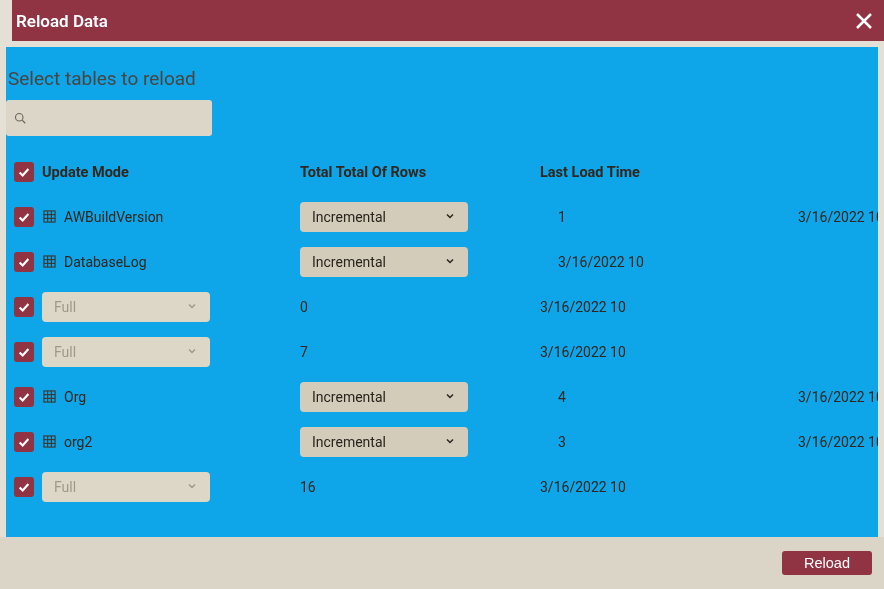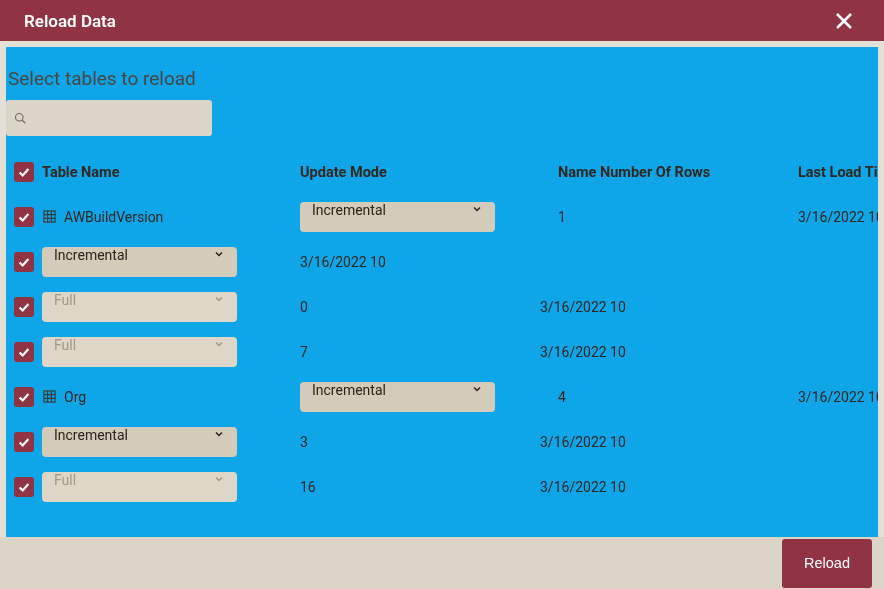--- a/index.html
+++ b/index.html
@@ -14,21 +14,22 @@
   .dialog {
     width: 884px; height: 589px;
     display: flex; flex-direction: column;
     position: relative;
   }
   .titlebar {
     background: #903343;
     color: #fff;
     height: 41px;
     display: flex; align-items: center;
-    padding: 0 24px;
+    padding: 0 4px;
+    margin-left: 12px;
   }
   .titlebar .title {
     font-size: 17px;
     font-weight: 600;
     flex: 1;
   }
   .titlebar .close {
     width: 24px; height: 24px;
     display: flex; align-items: center; justify-content: center;
     cursor: pointer;
@@ -110,23 +111,23 @@
   }
   .chk svg { stroke:#fff; stroke-width:2.5; fill:none; }
 
   .tbl-icon {
     width: 14px; height: 14px;
     display:inline-flex; align-items:center; justify-content:center;
     color:#3b352d;
   }
 
   .mode-select {
-    width: 195px; height: 30px;
+    width: 168px; height: 30px;
     border-radius: 4px;
-    display:flex; align-items:flex-start; justify-content:space-between;
+    display:flex; align-items:center; justify-content:space-between;
     padding: 0 12px;
     font-size: 14px;
     cursor: pointer;
   }
   .mode-select.active {
     background: #d3ccbb;
     color: #2a241c;
   }
   .mode-select.disabled {
     background: #ddd7c8;
@@ -138,21 +139,21 @@
   .footer {
     background: #dbd5c8;
     height: 52px;
     display:flex; align-items:center; justify-content:flex-end;
     padding: 0 12px;
   }
   .btn-primary {
     background: #903343;
     color: #fff;
     border: none;
-    height: 49px;
+    height: 24px;
     padding: 0 22px;
     font-size: 14.5px;
     border-radius: 3px;
     cursor: pointer;
     text-align: center;
   }
 </style>
 </head>
 <body>
 
@@ -185,23 +186,22 @@
         <div class="tbl">
 
           <div class="hdr">
             <div class="col-check">
               <span class="chk">
                 <svg width="14" height="14" viewBox="0 0 16 16">
                     <polyline points="3,8.5 6.5,12 13,4.5"></polyline>
                   </svg>
               </span>
             </div>
-            <div class="col-name">Table Name</div>
             <div class="col-mode">Update Mode</div>
-            <div class="col-rows">Name Number Of Rows</div>
+            <div class="col-rows">Total Total Of Rows</div>
             <div class="col-time">Last Load Time</div>
           </div>
 
           <div id="rows-mount">
               <div class="row">
                 <div class="col-check">
                   <span class="chk">
                     <svg width="14" height="14" viewBox="0 0 16 16">
                       <polyline points="3,8.5 6.5,12 13,4.5"></polyline>
                     </svg>
@@ -231,106 +231,130 @@
                 <div class="col-time">3/16/2022 10</div>
               </div>
               <div class="row">
                 <div class="col-check">
                   <span class="chk">
                     <svg width="14" height="14" viewBox="0 0 16 16">
                       <polyline points="3,8.5 6.5,12 13,4.5"></polyline>
                     </svg>
                   </span>
                 </div>
-                <div class="col-mode">
-                  <div class="mode-select active">
-                    <span>Incremental</span>
-                    <span class="caret"><svg width="12" height="12" viewBox="0 0 16 16">
-                        <polyline points="4,6 8,10 12,6"></polyline>
-                      </svg></span>
-                  </div>
-                </div>
-                <div class="col-time">3/16/2022 10</div>
-              </div>
-              <div class="row">
-                <div class="col-check">
-                  <span class="chk">
-                    <svg width="14" height="14" viewBox="0 0 16 16">
-                      <polyline points="3,8.5 6.5,12 13,4.5"></polyline>
-                    </svg>
-                  </span>
-                </div>
-                <div class="col-mode">
-                  <div class="mode-select disabled">
-                    <span>Full</span>
-                    <span class="caret"><svg width="12" height="12" viewBox="0 0 16 16">
-                        <polyline points="4,6 8,10 12,6"></polyline>
-                      </svg></span>
-                  </div>
-                </div>
-                <div class="col-rows">0</div>
-                <div class="col-time">3/16/2022 10</div>
-              </div>
-              <div class="row">
-                <div class="col-check">
-                  <span class="chk">
-                    <svg width="14" height="14" viewBox="0 0 16 16">
-                      <polyline points="3,8.5 6.5,12 13,4.5"></polyline>
-                    </svg>
-                  </span>
-                </div>
-                <div class="col-mode">
-                  <div class="mode-select disabled">
-                    <span>Full</span>
-                    <span class="caret"><svg width="12" height="12" viewBox="0 0 16 16">
-                        <polyline points="4,6 8,10 12,6"></polyline>
-                      </svg></span>
-                  </div>
-                </div>
-                <div class="col-rows">7</div>
-                <div class="col-time">3/16/2022 10</div>
-              </div>
-              <div class="row">
-                <div class="col-check">
-                  <span class="chk">
-                    <svg width="14" height="14" viewBox="0 0 16 16">
-                      <polyline points="3,8.5 6.5,12 13,4.5"></polyline>
-                    </svg>
-                  </span>
-                </div>
                 <div class="col-name">
                   <span class="tbl-icon">
                     <svg width="13" height="13" viewBox="0 0 14 14" fill="none" stroke="#3b352d" stroke-width="1.2">
                       <rect x="1" y="1" width="12" height="12"></rect>
                       <line x1="1" y1="5" x2="13" y2="5"></line>
                       <line x1="1" y1="9" x2="13" y2="9"></line>
                       <line x1="5" y1="1" x2="5" y2="13"></line>
                       <line x1="9" y1="1" x2="9" y2="13"></line>
                     </svg>
                   </span>
-                  <span>Org</span>
+                  <span>DatabaseLog</span>
                 </div>
                 <div class="col-mode">
                   <div class="mode-select active">
                     <span>Incremental</span>
                     <span class="caret"><svg width="12" height="12" viewBox="0 0 16 16">
                         <polyline points="4,6 8,10 12,6"></polyline>
                       </svg></span>
                   </div>
                 </div>
+                <div class="col-time">3/16/2022 10</div>
+              </div>
+              <div class="row">
+                <div class="col-check">
+                  <span class="chk">
+                    <svg width="14" height="14" viewBox="0 0 16 16">
+                      <polyline points="3,8.5 6.5,12 13,4.5"></polyline>
+                    </svg>
+                  </span>
+                </div>
+                <div class="col-mode">
+                  <div class="mode-select disabled">
+                    <span>Full</span>
+                    <span class="caret"><svg width="12" height="12" viewBox="0 0 16 16">
+                        <polyline points="4,6 8,10 12,6"></polyline>
+                      </svg></span>
+                  </div>
+                </div>
+                <div class="col-rows">0</div>
+                <div class="col-time">3/16/2022 10</div>
+              </div>
+              <div class="row">
+                <div class="col-check">
+                  <span class="chk">
+                    <svg width="14" height="14" viewBox="0 0 16 16">
+                      <polyline points="3,8.5 6.5,12 13,4.5"></polyline>
+                    </svg>
+                  </span>
+                </div>
+                <div class="col-mode">
+                  <div class="mode-select disabled">
+                    <span>Full</span>
+                    <span class="caret"><svg width="12" height="12" viewBox="0 0 16 16">
+                        <polyline points="4,6 8,10 12,6"></polyline>
+                      </svg></span>
+                  </div>
+                </div>
+                <div class="col-rows">7</div>
+                <div class="col-time">3/16/2022 10</div>
+              </div>
+              <div class="row">
+                <div class="col-check">
+                  <span class="chk">
+                    <svg width="14" height="14" viewBox="0 0 16 16">
+                      <polyline points="3,8.5 6.5,12 13,4.5"></polyline>
+                    </svg>
+                  </span>
+                </div>
+                <div class="col-name">
+                  <span class="tbl-icon">
+                    <svg width="13" height="13" viewBox="0 0 14 14" fill="none" stroke="#3b352d" stroke-width="1.2">
+                      <rect x="1" y="1" width="12" height="12"></rect>
+                      <line x1="1" y1="5" x2="13" y2="5"></line>
+                      <line x1="1" y1="9" x2="13" y2="9"></line>
+                      <line x1="5" y1="1" x2="5" y2="13"></line>
+                      <line x1="9" y1="1" x2="9" y2="13"></line>
+                    </svg>
+                  </span>
+                  <span>Org</span>
+                </div>
+                <div class="col-mode">
+                  <div class="mode-select active">
+                    <span>Incremental</span>
+                    <span class="caret"><svg width="12" height="12" viewBox="0 0 16 16">
+                        <polyline points="4,6 8,10 12,6"></polyline>
+                      </svg></span>
+                  </div>
+                </div>
                 <div class="col-rows">4</div>
                 <div class="col-time">3/16/2022 10</div>
               </div>
               <div class="row">
                 <div class="col-check">
                   <span class="chk">
                     <svg width="14" height="14" viewBox="0 0 16 16">
                       <polyline points="3,8.5 6.5,12 13,4.5"></polyline>
                     </svg>
                   </span>
+                </div>
+                <div class="col-name">
+                  <span class="tbl-icon">
+                    <svg width="13" height="13" viewBox="0 0 14 14" fill="none" stroke="#3b352d" stroke-width="1.2">
+                      <rect x="1" y="1" width="12" height="12"></rect>
+                      <line x1="1" y1="5" x2="13" y2="5"></line>
+                      <line x1="1" y1="9" x2="13" y2="9"></line>
+                      <line x1="5" y1="1" x2="5" y2="13"></line>
+                      <line x1="9" y1="1" x2="9" y2="13"></line>
+                    </svg>
+                  </span>
+                  <span>org2</span>
                 </div>
                 <div class="col-mode">
                   <div class="mode-select active">
                     <span>Incremental</span>
                     <span class="caret"><svg width="12" height="12" viewBox="0 0 16 16">
                         <polyline points="4,6 8,10 12,6"></polyline>
                       </svg></span>
                   </div>
                 </div>
                 <div class="col-rows">3</div>

